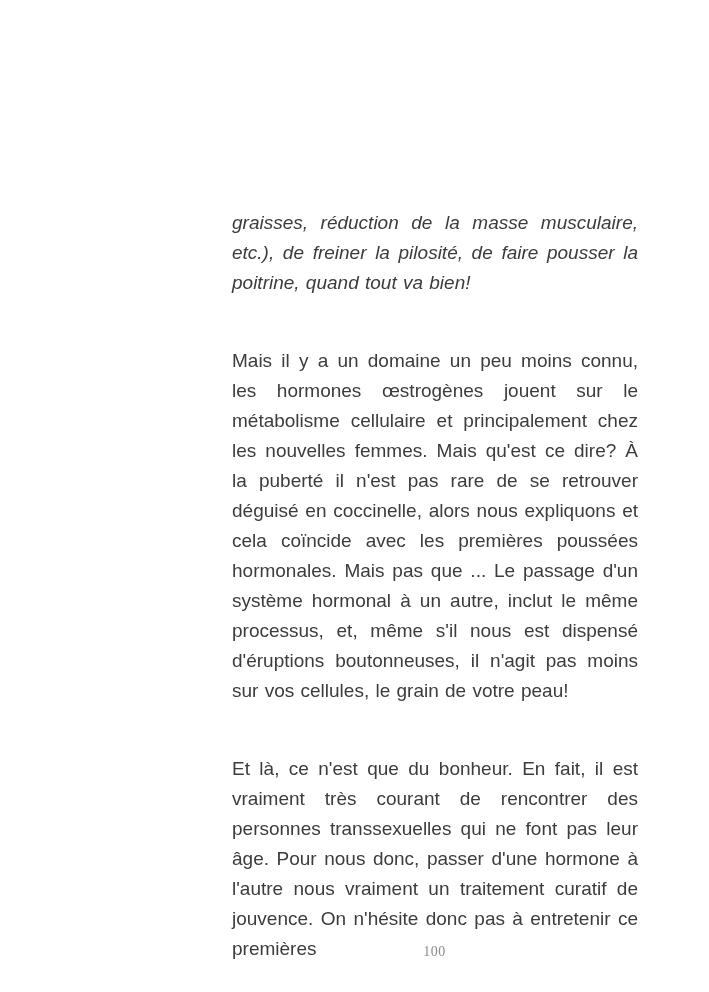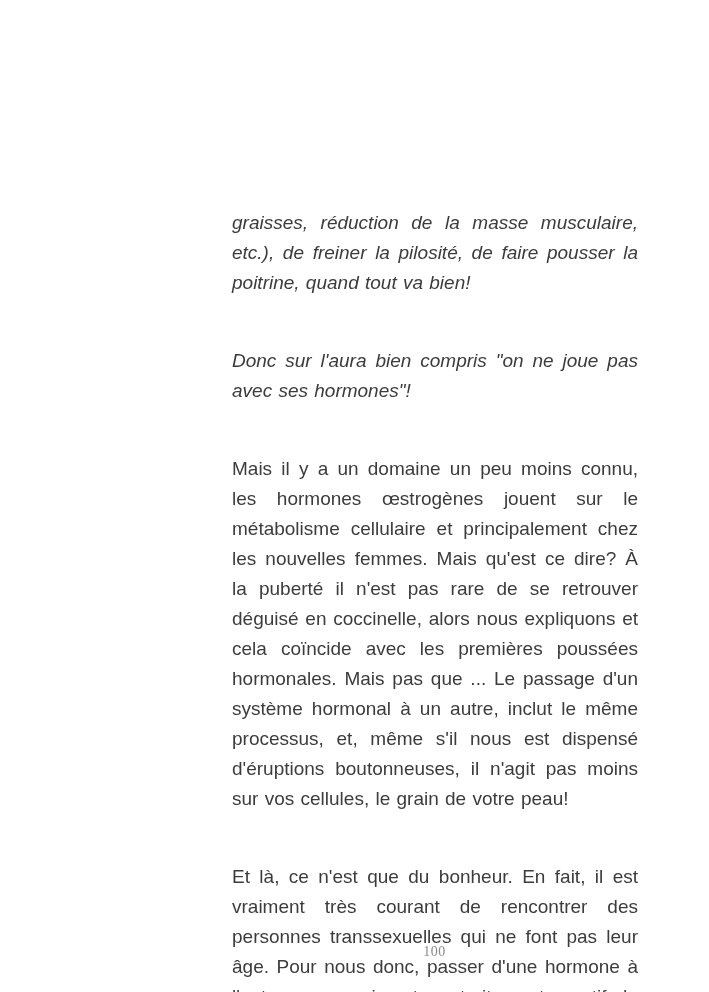--- a/index.html
+++ b/index.html
@@ -47,18 +47,17 @@
     color: #8a8a8a;
     letter-spacing: 0.5px;
   }
 </style>
 </head>
 <body>
 
 <div class="page">
   <div class="content">
     <p class="para italic">graisses, réduction de la masse musculaire, etc.), de freiner la pilosité, de faire pousser la poitrine, quand tout va bien!</p>
-    <p class="para italic">Donc sur l'aura bien compris "on ne joue pas avec ses hormones"!</p>
     <p class="para">Mais il y a un domaine un peu moins connu, les hormones œstrogènes jouent sur le métabolisme cellulaire et principalement chez les nouvelles femmes. Mais qu'est ce dire? À la puberté il n'est pas rare de se retrouver déguisé en coccinelle, alors nous expliquons et cela coïncide avec les premières poussées hormonales. Mais pas que ... Le passage d'un système hormonal à un autre, inclut le même processus, et, même s'il nous est dispensé d'éruptions boutonneuses, il n'agit pas moins sur vos cellules, le grain de votre peau!</p>
     <p class="para">Et là, ce n'est que du bonheur. En fait, il est vraiment très courant de rencontrer des personnes transsexuelles qui ne font pas leur âge. Pour nous donc, passer d'une hormone à l'autre nous vraiment un traitement curatif de jouvence. On n'hésite donc pas à entretenir ce premières</p>
   </div>
   <div class="page-number">100</div>
 </div>
 
 </body></html>

